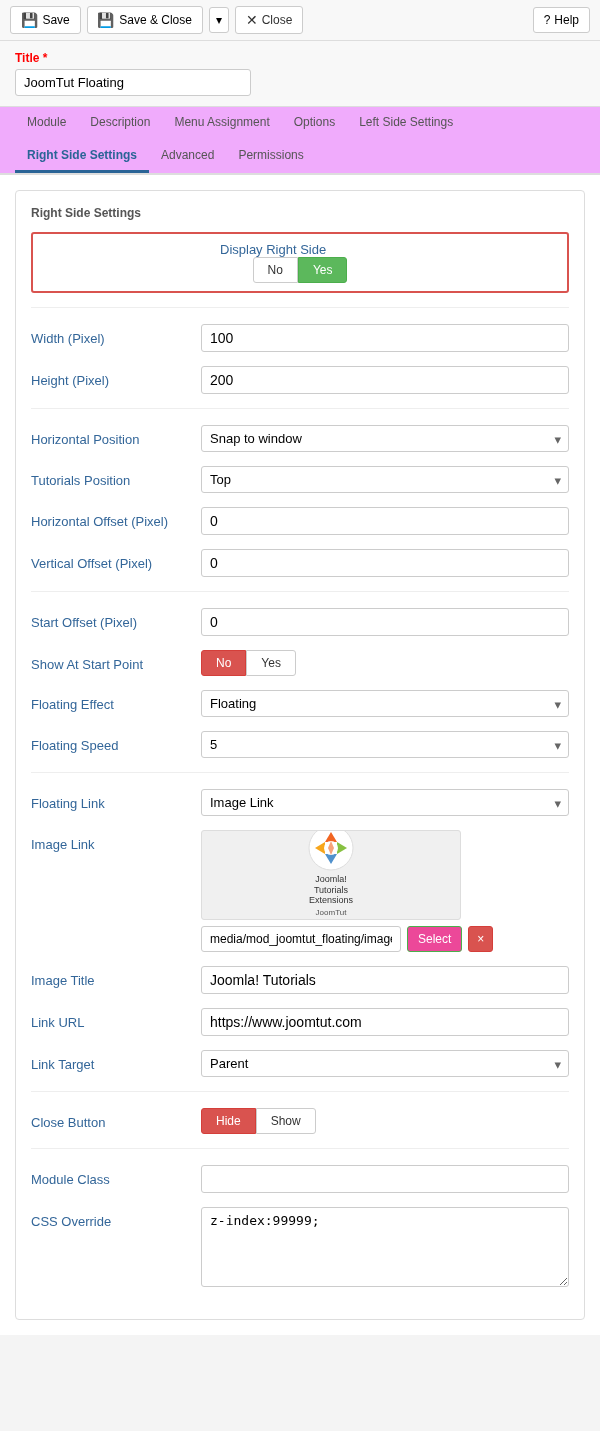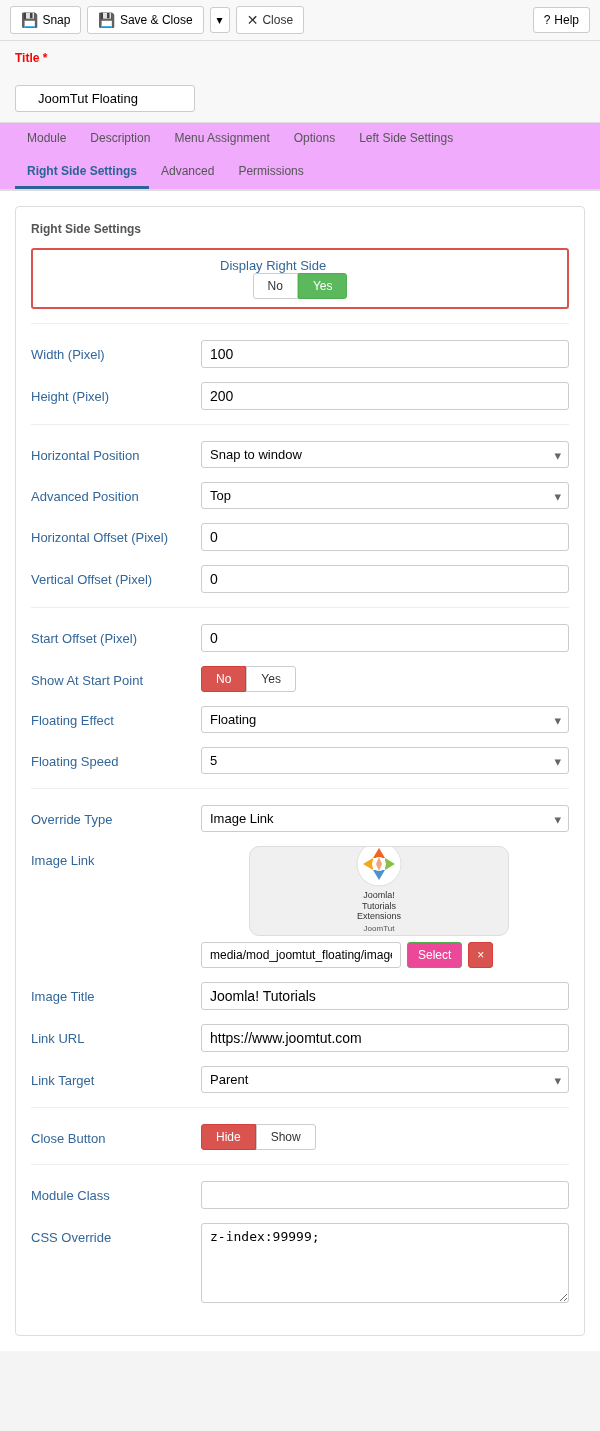--- a/index.html
+++ b/index.html
@@ -17,23 +17,23 @@
     }
     .toolbar-btn .icon { font-size: 14px; }
     .toolbar-btn.save-close { background: #fff; }
     .toolbar-btn.close-btn { color: #333; }
     .toolbar-dropdown { padding: 5px 6px; border: 1px solid #ccc; background: #fff; cursor: pointer; border-radius: 3px; font-size: 12px; }
     .toolbar-right { margin-left: auto; }
     .help-btn { display: flex; align-items: center; gap: 4px; padding: 5px 10px; border: 1px solid #ccc; background: #fff; cursor: pointer; font-size: 12px; border-radius: 3px; }
 
     
     .title-area { padding: 10px 15px; background: #f8f8f8; border-bottom: 1px solid #ddd; }
-    .title-label { font-size: 12px; font-weight: bold; color: #333; margin-bottom: 20px; }
+    .title-label { font-size: 12px; font-weight: bold; color: #333; margin-bottom: 4px; }
     .title-label span { color: red; }
-    .title-input { width: 180px; padding: 5px 22px; border: 1px solid #ccc; border-radius: 3px; font-size: 13px; }
+    .title-input { width: 236px; padding: 5px 8px; border: 1px solid #ccc; border-radius: 3px; font-size: 13px; }
 
     
     .tabs { display: flex; background: #f0abfc; border-bottom: 2px solid #ddd; padding: 0 15px; flex-wrap: wrap; }
     .tab { padding: 8px 12px; font-size: 12px; cursor: pointer; border-bottom: 3px solid transparent; color: #555; }
     .tab.active { color: #2a6496; border-bottom: 3px solid #2a6496; font-weight: bold; }
 
     
     .content { background: #fff; padding: 15px; }
     .section-box { border: 1px solid #ddd; border-radius: 4px; padding: 15px; margin-bottom: 0; }
     .section-title { font-size: 12px; font-weight: bold; color: #555; margin-bottom: 12px; }
@@ -57,40 +57,40 @@
     .toggle-btn.active-yes { background: #5cb85c; color: #fff; border-color: #4cae4c; }
     .toggle-btn.inactive { background: #fff; color: #333; }
 
     
     .highlight-row { border: 2px solid #d9534f; border-radius: 3px; padding: 8px 10px; display: flex; align-items: center; margin-bottom: 14px; flex-direction: column; }
     .highlight-row .form-label { width: 160px; min-width: 160px; padding-top: 0; }
 
     .divider { border: none; border-top: 1px solid #eee; margin: 10px 0 16px 0; }
 
     
-    .image-preview { background: #f0f0f0; width: 260px; height: 90px; display: flex; align-items: center; justify-content: center; border: 1px solid #ddd; border-radius: 10px; margin-bottom: 6px; overflow: hidden; margin-left: 48px; }
+    .image-preview { background: #f0f0f0; width: 260px; height: 90px; display: flex; align-items: center; justify-content: center; border: 1px solid #ddd; border-radius: 3px; margin-bottom: 6px; overflow: hidden; }
     .image-path-row { display: flex; align-items: center; gap: 6px; }
     .image-path-input { flex: 1; padding: 5px 8px; border: 1px solid #ccc; border-radius: 3px; font-size: 12px; overflow: hidden; white-space: nowrap; }
     .select-file-btn { padding: 5px 10px; background: #ec4899; color: #fff; border: 1px solid #4cae4c; border-radius: 3px; cursor: pointer; font-size: 12px; }
     .remove-btn { padding: 5px 8px; background: #d9534f; color: #fff; border: 1px solid #d43f3a; border-radius: 3px; cursor: pointer; font-size: 12px; }
 
     
     .css-textarea { width: 100%; padding: 5px 8px; border: 1px solid #ccc; border-radius: 3px; font-size: 13px; height: 80px; resize: vertical; font-family: monospace; }
 
     
     .logo-wrap { display: flex; flex-direction: column; align-items: center; gap: 2px; }
     .logo-text { font-size: 9px; color: #333; text-align: center; line-height: 1.2; }
   </style>
 </head>
 <body>
 
 <div class="toolbar">
   <button class="toolbar-btn">
     <span class="icon">💾</span>
-    <span>Snap</span>
+    <span>Save</span>
   </button>
   <button class="toolbar-btn save-close">
     <span class="icon">💾</span>
     <span>Save &amp; Close</span>
   </button>
   <button class="toolbar-dropdown">▾</button>
   <button class="toolbar-btn close-btn">
     <span class="icon">✕</span>
     <span>Close</span>
   </button>
@@ -158,21 +158,21 @@
           <select class="form-select">
             <option>Snap to window</option>
             <option>Fixed</option>
             <option>Absolute</option>
           </select>
         </div>
       </div>
     </div>
 
     <div class="form-row">
-      <div class="form-label">Advanced Position</div>
+      <div class="form-label">Tutorials Position</div>
       <div class="form-control-wrap">
         <div class="select-wrapper">
           <select class="form-select">
             <option>Top</option>
             <option>Middle</option>
             <option>Bottom</option>
           </select>
         </div>
       </div>
     </div>
@@ -232,21 +232,21 @@
             <option selected="">5</option><option>6</option><option>7</option><option>8</option>
             <option>9</option><option>10</option>
           </select>
         </div>
       </div>
     </div>
 
     <hr class="divider">
 
     <div class="form-row">
-      <div class="form-label">Override Type</div>
+      <div class="form-label">Floating Link</div>
       <div class="form-control-wrap">
         <div class="select-wrapper">
           <select class="form-select">
             <option>Image Link</option>
             <option>HTML</option>
             <option>Module</option>
           </select>
         </div>
       </div>
     </div>

